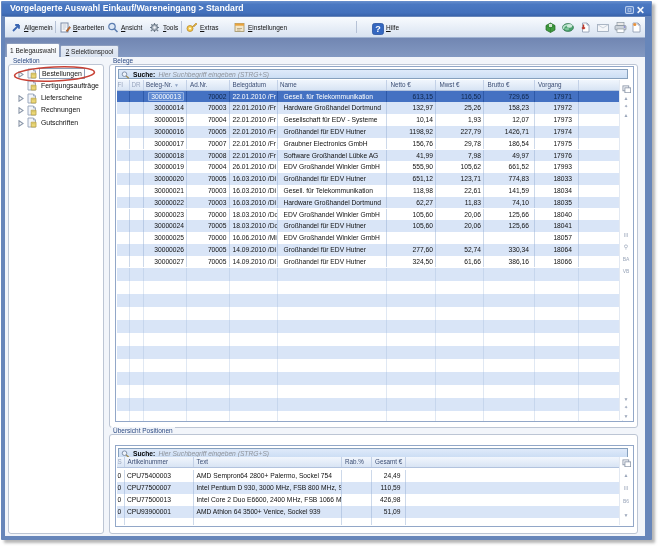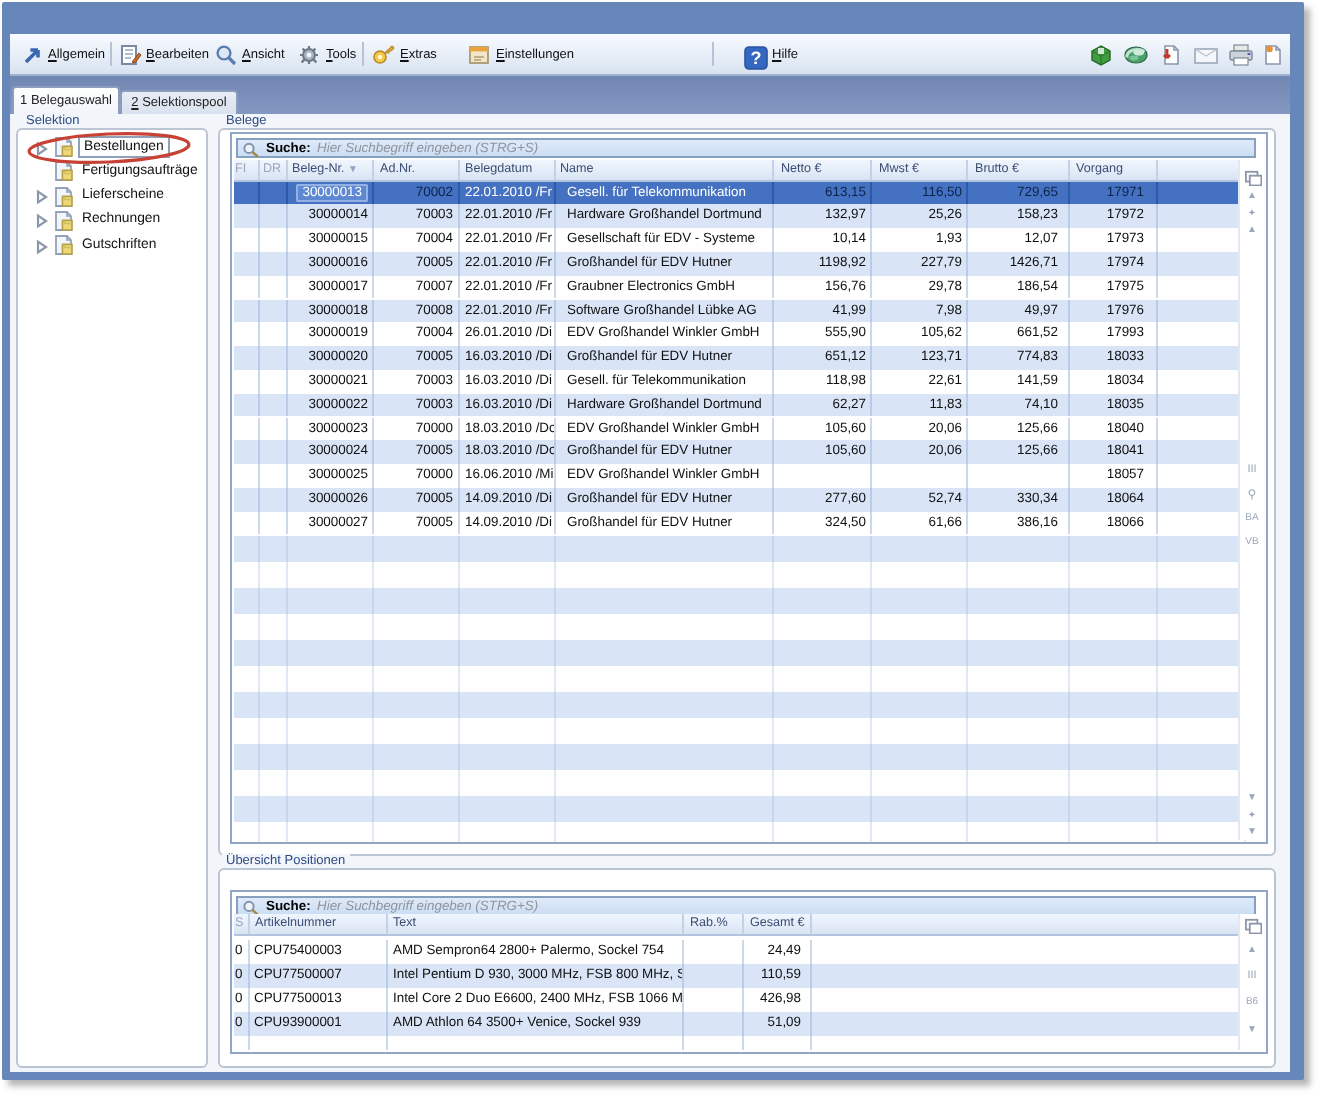--- a/index.html
+++ b/index.html
@@ -45,20 +45,29 @@
 .row.fl i { border-right:1px solid rgba(160,185,220,.33); }
 .row.sel { background:#4471c2; }
 .row.sel i { color:#fff; border-right:1px solid #2d59a9; }
 .row.sel i.dk { color:#0d2448; }
 .strip { position:absolute; top:13px; right:1px; width:12.5px; bottom:1px; background:#fff; border-left:1px solid #e3e9f2; }
 .sg { position:absolute; left:0; width:12px; text-align:center; color:#9aa6ba; }
 svg { position:absolute; }
 .tree { position:absolute; font-size:6.9px; color:#111; }
 </style></head><body>
 <div id="frame">
+ <div id="title">Vorgelagerte Auswahl Einkauf/Wareneingang &gt; Standard
+   <svg class="wbtn" style="right:17px;top:4.5px" width="8" height="7" viewBox="0 0 8 7">
+        <rect x="0.5" y="0.5" width="7" height="6" rx="1" fill="none" stroke="#b6cbec" stroke-width="1"></rect>
+        <rect x="2.7" y="2.4" width="2.6" height="2.2" fill="none" stroke="#b6cbec" stroke-width=".9"></rect>
+      </svg>
+   <svg class="wbtn" style="right:6px;top:4.5px" width="7" height="7" viewBox="0 0 7 7">
+        <path d="M1 1 L6 6 M6 1 L1 6" stroke="#f4f7fc" stroke-width="1.3"></path>
+      </svg>
+ </div>
  <div id="inner">
   <div id="menu">
 <div class="mi" style="left:6px"><svg width="11" height="11" viewBox="0 0 11 11" style="position:relative;top:1px;margin-right:2px">
             <path d="M2 9 L8 3 M8 3 L4.2 3 M8 3 L8 6.8" stroke="#3a66b2" stroke-width="1.8" fill="none"></path>
           </svg><span style="vertical-align:top"><span class="u">A</span>llgemein</span></div>
 <div class="msep" style="left:50px"></div>
 <div class="mi" style="left:55px"><svg width="11" height="11" viewBox="0 0 11 11" style="position:relative;top:1px;margin-right:2px">
             <rect x="1" y="1" width="7" height="9" fill="#fdfdfd" stroke="#7a8aa5" stroke-width="1"></rect>
             <path d="M2.5 3h4M2.5 5h4M2.5 7h3" stroke="#9aa8bd" stroke-width=".7"></path>
             <path d="M6 9 L9.5 4.5 L10.5 5.5 L7.5 9.5 Z" fill="#c96a2a" stroke="#8a4a1a" stroke-width=".5"></path>

